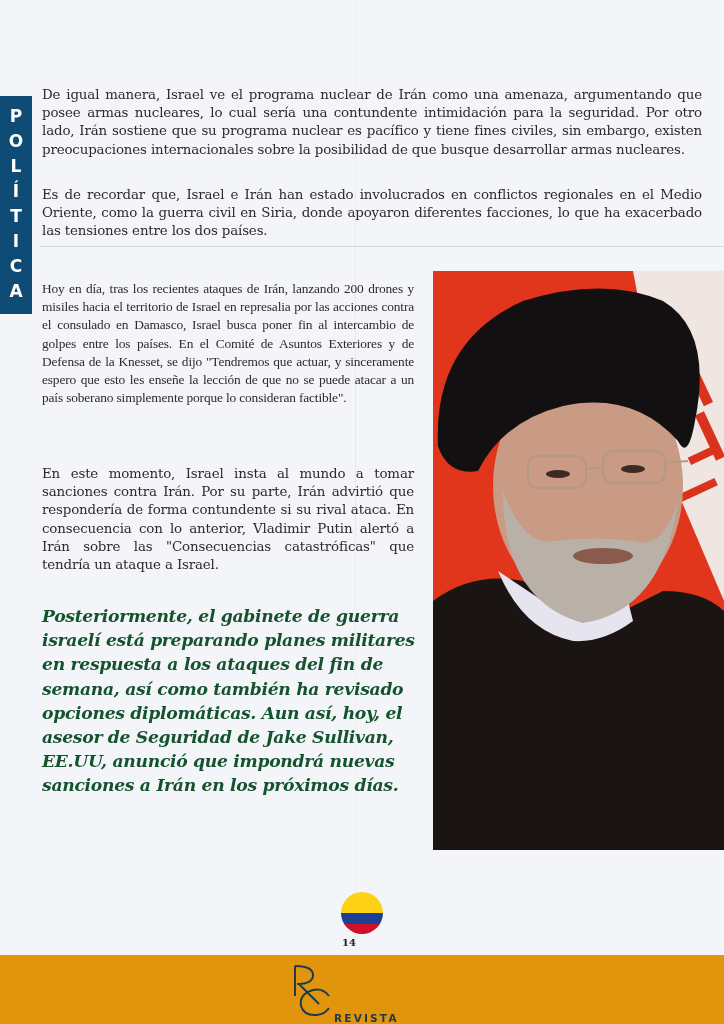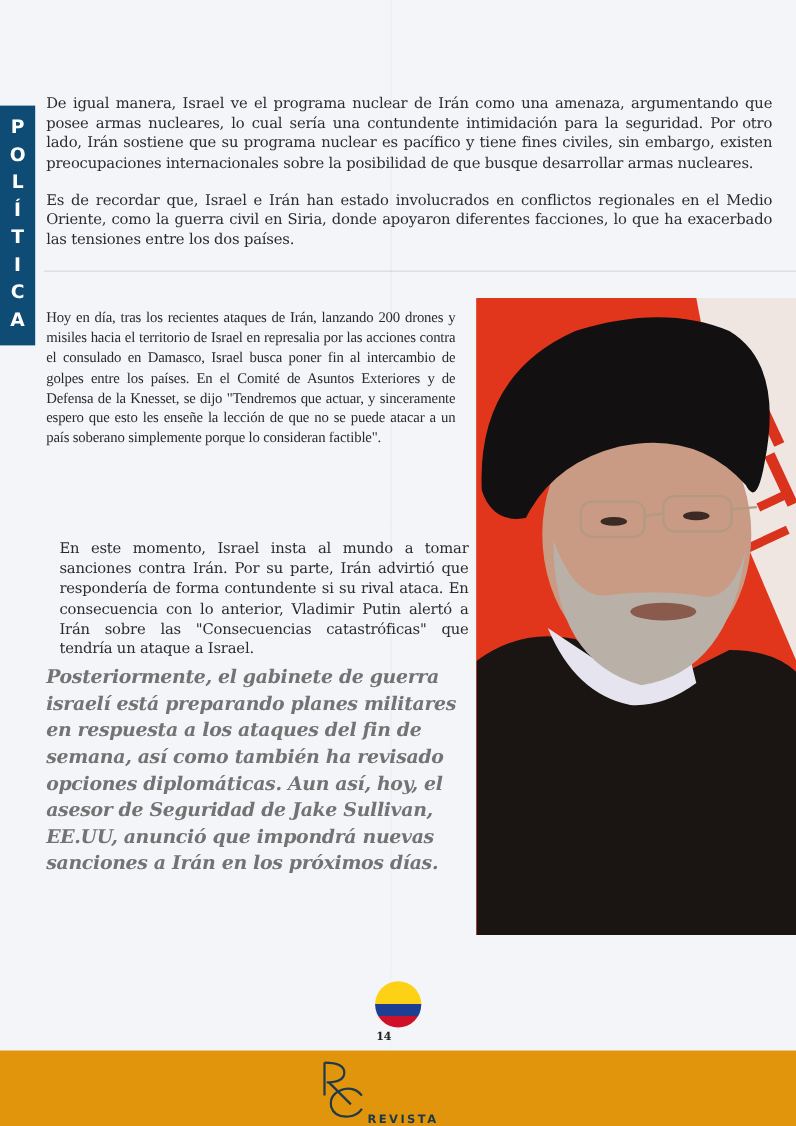--- a/index.html
+++ b/index.html
@@ -25,27 +25,27 @@
   }
   .section-tab span {
     font-family: "DejaVu Sans", sans-serif; font-weight: bold;
     color: #ffffff; font-size: 17px; line-height: 1;
   }
   .para {
     position: absolute; font-size: 13.4px; line-height: 18.2px; text-align: justify;
     letter-spacing: -0.15px; color: #2b2b2b; margin: 0;
   }
   #p1 { left: 42px; top: 86px; width: 660px; }
-  #p2 { left: 42px; top: 174px; width: 660px; }
+  #p2 { left: 42px; top: 186px; width: 660px; }
   #p3 { left: 42px; top: 280px; width: 372px; font-family: Liberation Serif, serif; }
-  #p4 { left: 42px; top: 491px; width: 372px; margin-left: 12px; }
+  #p4 { left: 42px; top: 465px; width: 372px; }
   .quote {
     position: absolute; left: 42px; top: 604px; width: 380px; margin: 0;
     font-family: "DejaVu Serif", "Liberation Serif", serif;
-    font-style: italic; font-weight: bold; color: #737373;
+    font-style: italic; font-weight: bold; color: #14532d;
     font-size: 17.2px; line-height: 24.2px; letter-spacing: -0.3px;
   }
   .photo {
     position: absolute; left: 433px; top: 271px; width: 291px; height: 579px;
     overflow: hidden; background: #e03018;
   }
   .photo svg { display: block; }
   .flag-circle {
     position: absolute; left: 341px; top: 892px; width: 42px; height: 42px;
     border-radius: 50%; overflow: hidden;

